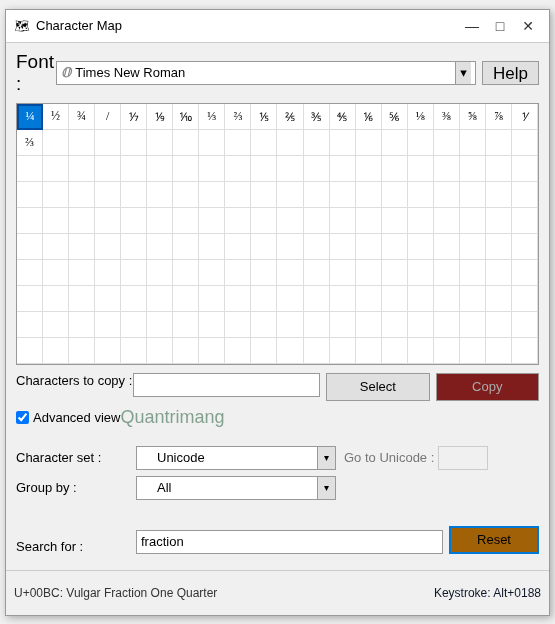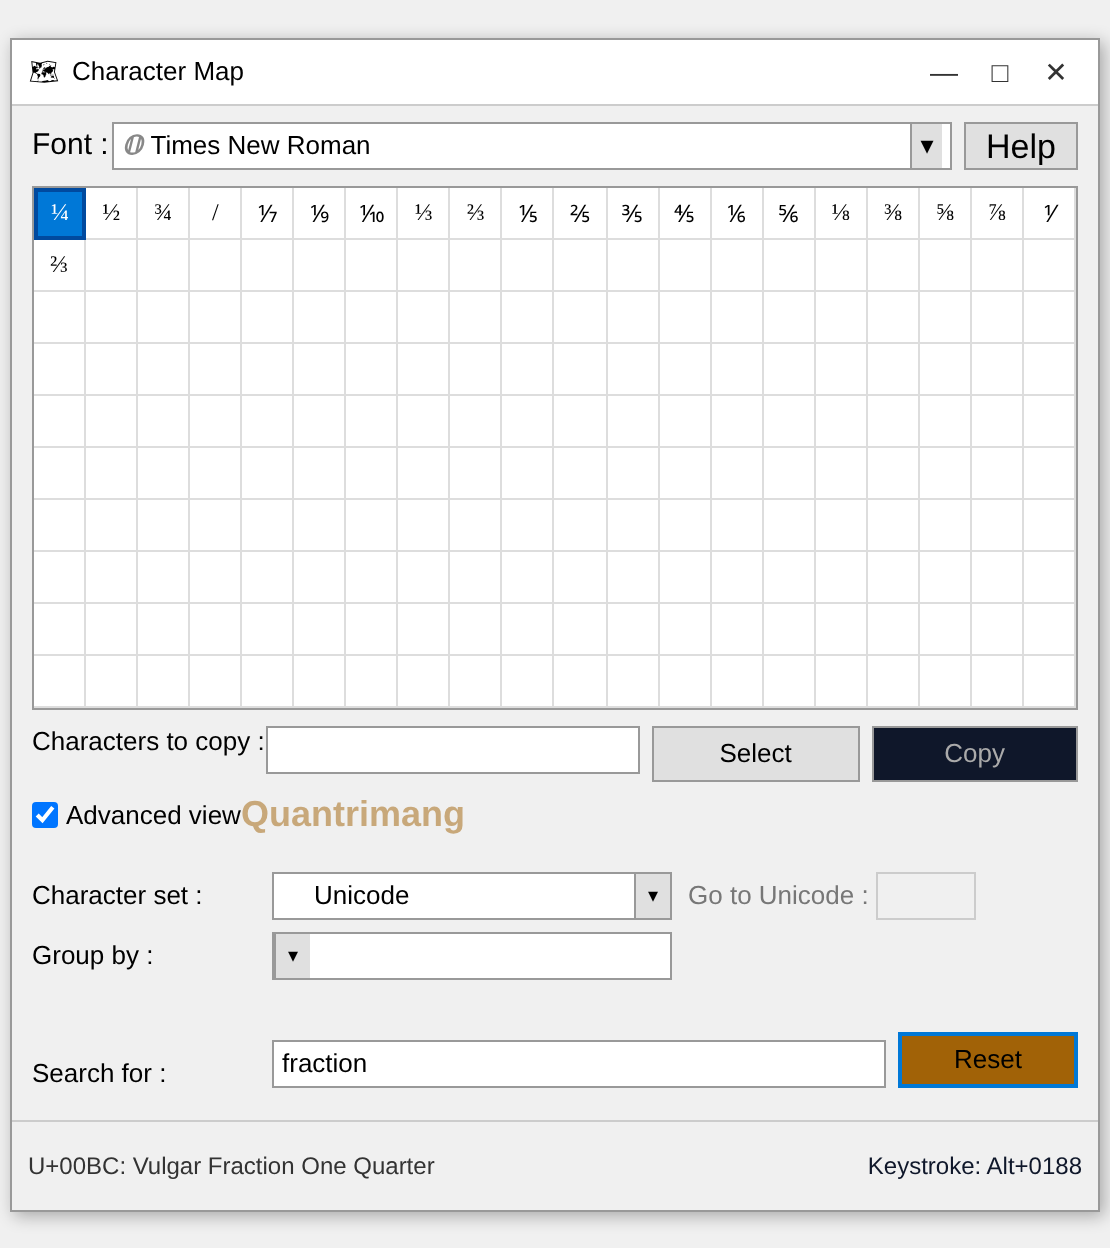--- a/index.html
+++ b/index.html
@@ -63,21 +63,21 @@
       padding: 8px 10px;
     }
 
     .font-row {
       display: flex;
       align-items: center;
       margin-bottom: 8px;
     }
     .font-label {
       width: 40px;
-      font-size: 15px;
+      font-size: 19px;
     }
     .font-select {
       flex: 1;
       height: 24px;
       border: 1px solid #999;
       background: white;
       padding: 0 4px;
       font-size: 13px;
       display: flex;
       align-items: center;
@@ -153,34 +153,34 @@
     }
     .select-btn, .copy-btn {
       width: 106px;
       height: 28px;
       margin-left: 6px;
       background: #e0e0e0;
       border: 1px solid #999;
       cursor: pointer;
       font-size: 13px;
     }
-    .copy-btn { background: #0f172a; color: #aaa; }
+    .copy-btn { background: #7f1d1d; color: #aaa; }
 
     .advanced-row {
       display: flex;
       align-items: center;
       margin-bottom: 18px;
     }
     .advanced-check {
       margin-right: 4px;
     }
     .watermark {
-      color: #a16207;
+      color: #14532d;
       font-size: 18px;
-      font-weight: bold;
+      font-weight: normal;
       position: relative;
       opacity: 0.5;
       display: inline-block;
     }
 
     .form-row {
       display: flex;
       align-items: center;
       margin-bottom: 6px;
     }
@@ -528,20 +528,21 @@
         <span class="form-select-text">Unicode</span>
         <div class="form-select-arrow">▾</div>
       </div>
       <span class="goto-label">Go to Unicode :</span>
       <input class="goto-input" type="text" value="" style="">
     </div>
 
     <div class="form-row">
       <div class="form-label">Group by :</div>
       <div class="form-select-wrap">
+        <span class="form-select-text">All</span>
         <div class="form-select-arrow">▾</div>
       </div>
     </div>
 
     <div class="search-row">
       <div class="search-label">Search for :</div>
       <input class="search-input" type="text" value="fraction" style="">
       <button class="reset-btn">Reset</button>
     </div>
 

